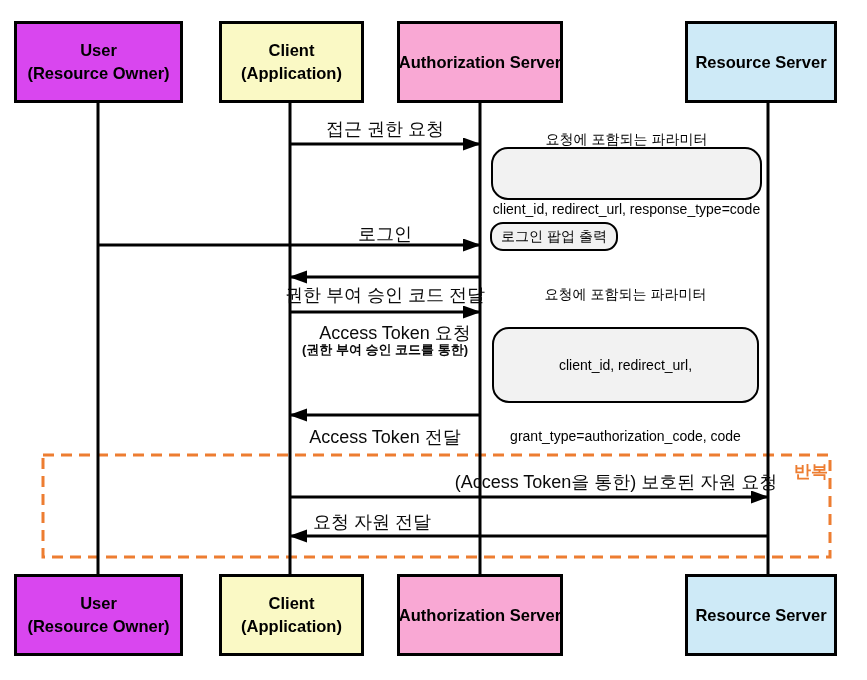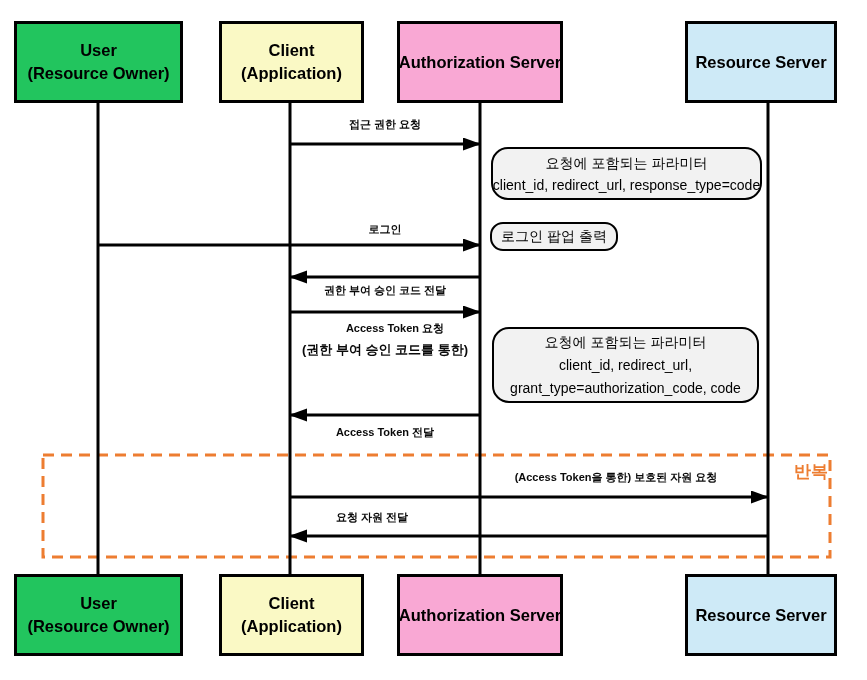--- a/index.html
+++ b/index.html
@@ -6,35 +6,35 @@
   .canvas{
     position:relative;width:867px;height:680px;background:#ffffff;
     font-family:"Liberation Sans","DejaVu Sans",sans-serif;color:#000;overflow:hidden;
   }
   .layer{position:absolute;left:0;top:0;width:867px;height:680px;}
   .actor{
     position:absolute;height:82px;border:3px solid #000;box-sizing:border-box;
     display:flex;flex-direction:column;justify-content:center;align-items:center;
     font-weight:700;font-size:16.5px;line-height:23px;text-align:center;white-space:nowrap;
   }
-  .actor.user{background:#22c55e;left:14px;width:169px;}
+  .actor.user{background:#d946ef;left:14px;width:169px;}
   .actor.client{background:#FAF9C5;left:219px;width:145px;}
   .actor.auth{background:#f9a8d4;left:397px;width:166px;}
   .actor.resource{background:#CEEAF7;left:685px;width:152px;}
   .row-top{top:21px;}
   .row-bottom{top:574px;}
   .msg{
     position:absolute;transform:translateX(-50%);white-space:nowrap;
-    font-size:11px;font-weight:700;color:#0a0a0a;
+    font-size:18px;font-weight:400;color:#0a0a0a;
   }
   .msg-sub{font-size:13px;font-weight:600;}
   .note{
     position:absolute;background:#F2F2F2;border:2.5px solid #000;box-sizing:border-box;
     display:flex;flex-direction:column;justify-content:center;align-items:center;
-    text-align:left;white-space:nowrap;font-size:14px;
+    text-align:left;white-space:nowrap;font-size:14px;gap:48px;
   }
   .note span{display:block;}
   .note-1{left:491px;top:147px;width:271px;height:53px;border-radius:17px;line-height:22px;}
   .note-2{left:490px;top:222px;width:128px;height:29px;border-radius:13px;}
   .note-3{left:492px;top:327px;width:267px;height:76px;border-radius:17px;line-height:23px;}
   .repeat-label{
     position:absolute;left:828px;top:460px;transform:translateX(-100%);
     color:#ED7D31;font-weight:700;font-size:17px;white-space:nowrap;
   }
 </style>

